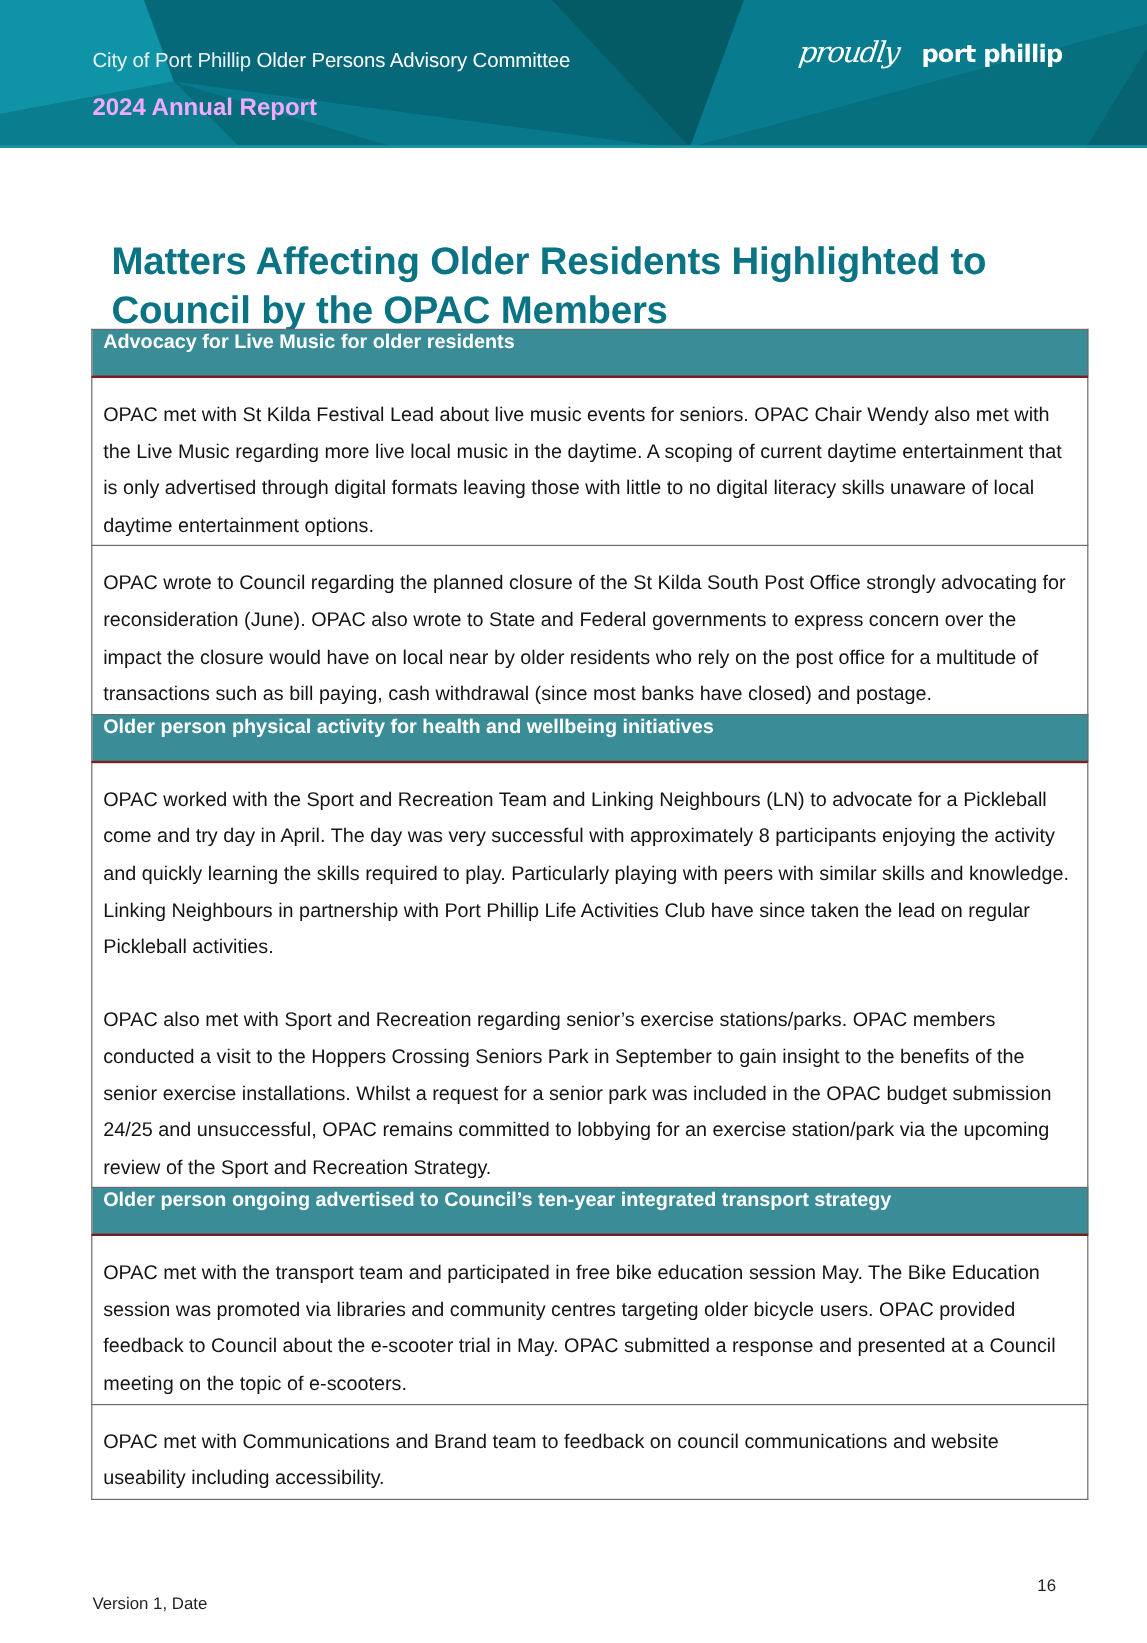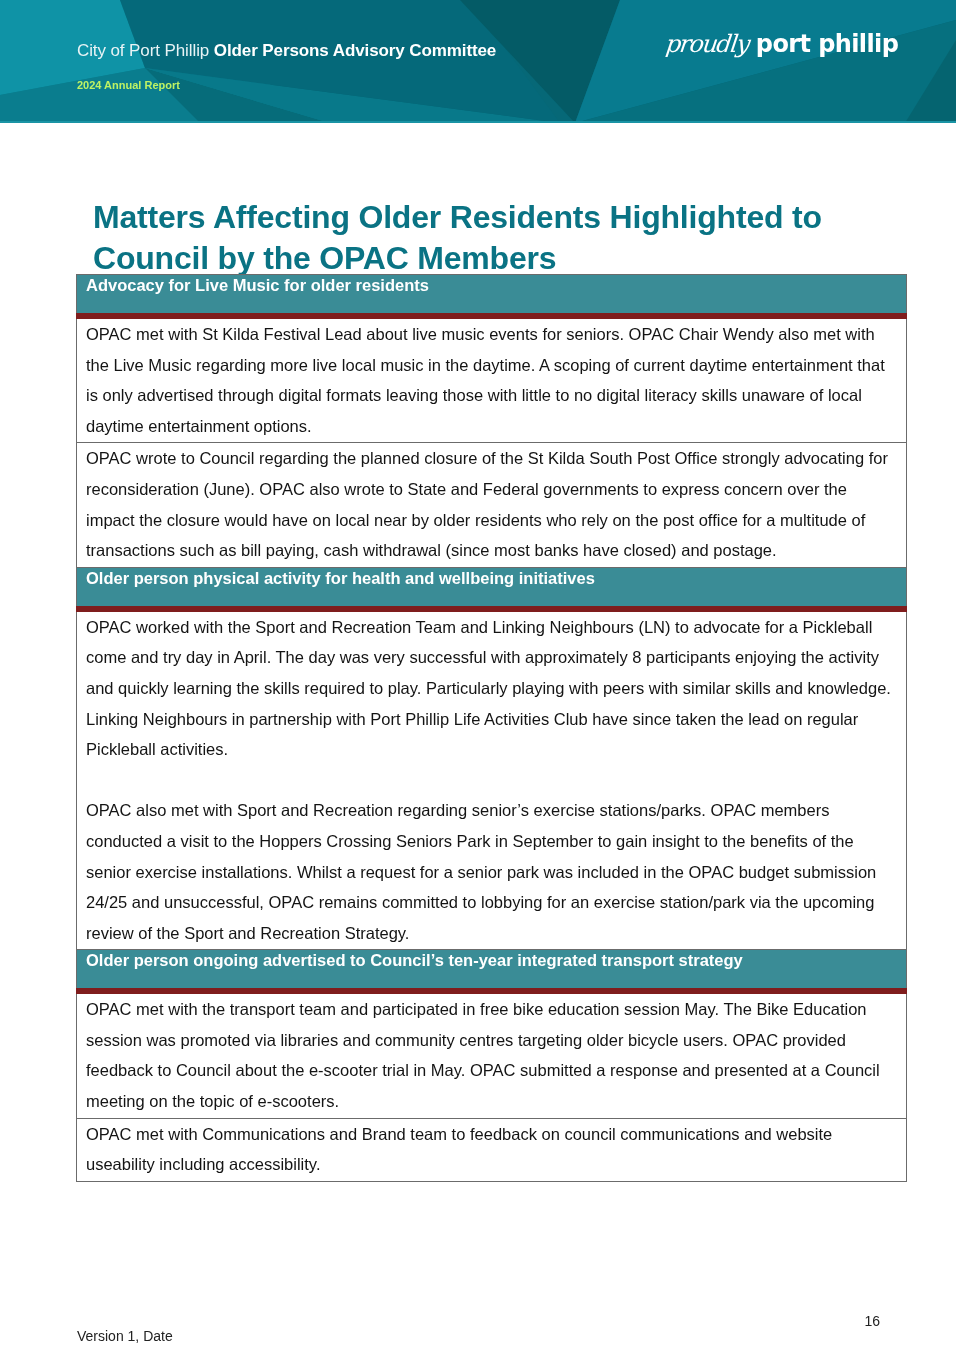--- a/index.html
+++ b/index.html
@@ -30,28 +30,28 @@
     .banner-line1 {
       position: absolute;
       left: 77px;
       top: 41px;
       font-size: 17px;
       color: #ffffff;
       white-space: nowrap;
       letter-spacing: -0.1px;
     }
     .banner-line1 .light { font-weight: normal; color: #e8f3f5; }
-    .banner-line1 .bold { font-weight: bold; margin-top: 41px; }
+    .banner-line1 .bold { font-weight: normal; margin-top: 41px; }
     .banner-line2 {
       position: absolute;
       left: 77px;
       top: 79px;
-      font-size: 11px;
-      font-weight: bold;
-      color: #bef264;
+      font-size: 20px;
+      font-weight: bold;
+      color: #f0abfc;
       white-space: nowrap;
       text-align: center;
     }
     .logo {
       position: absolute;
       left: 666px;
       top: 30px;
       white-space: nowrap;
       color: #ffffff;
     }
@@ -61,23 +61,23 @@
       font-size: 24px;
       letter-spacing: -1.5px;
       font-weight: normal;
       display: inline-block;
       transform: skewX(-8deg);
       vertical-align: baseline;
     }
     .logo .brand {
       font-family: "DejaVu Sans", sans-serif;
       font-weight: bold;
-      font-size: 24px;
+      font-size: 20px;
       letter-spacing: -0.6px;
-      margin-left: 7px;
+      margin-left: 19px;
     }
     .page-title {
       position: absolute;
       left: 77px;
       top: 181px;
       width: 820px;
       margin: 16px;
       font-size: 32px;
       line-height: 41px;
       font-weight: bold;
@@ -98,27 +98,27 @@
       vertical-align: top;
     }
     .section-head td {
       background: #3a8c96;
       color: #ffffff;
       font-weight: bold;
       font-size: 16.5px;
       height: 38px;
       line-height: 21px;
       padding-top: 0px;
-      border-bottom: 6px solid #7f1d1d;
+      border-bottom: 2px solid #7f1d1d;
     }
     .section-body td {
       background: #ffffff;
       font-size: 16.5px;
       line-height: 30.6px;
-      padding-top: 0px;
+      padding-top: 16px;
       padding-bottom: 1px;
       color: #141414;
     }
     .para-gap {
       height: 30.6px;
     }
     .footer-left {
       position: absolute;
       left: 77px;
       top: 1328px;

